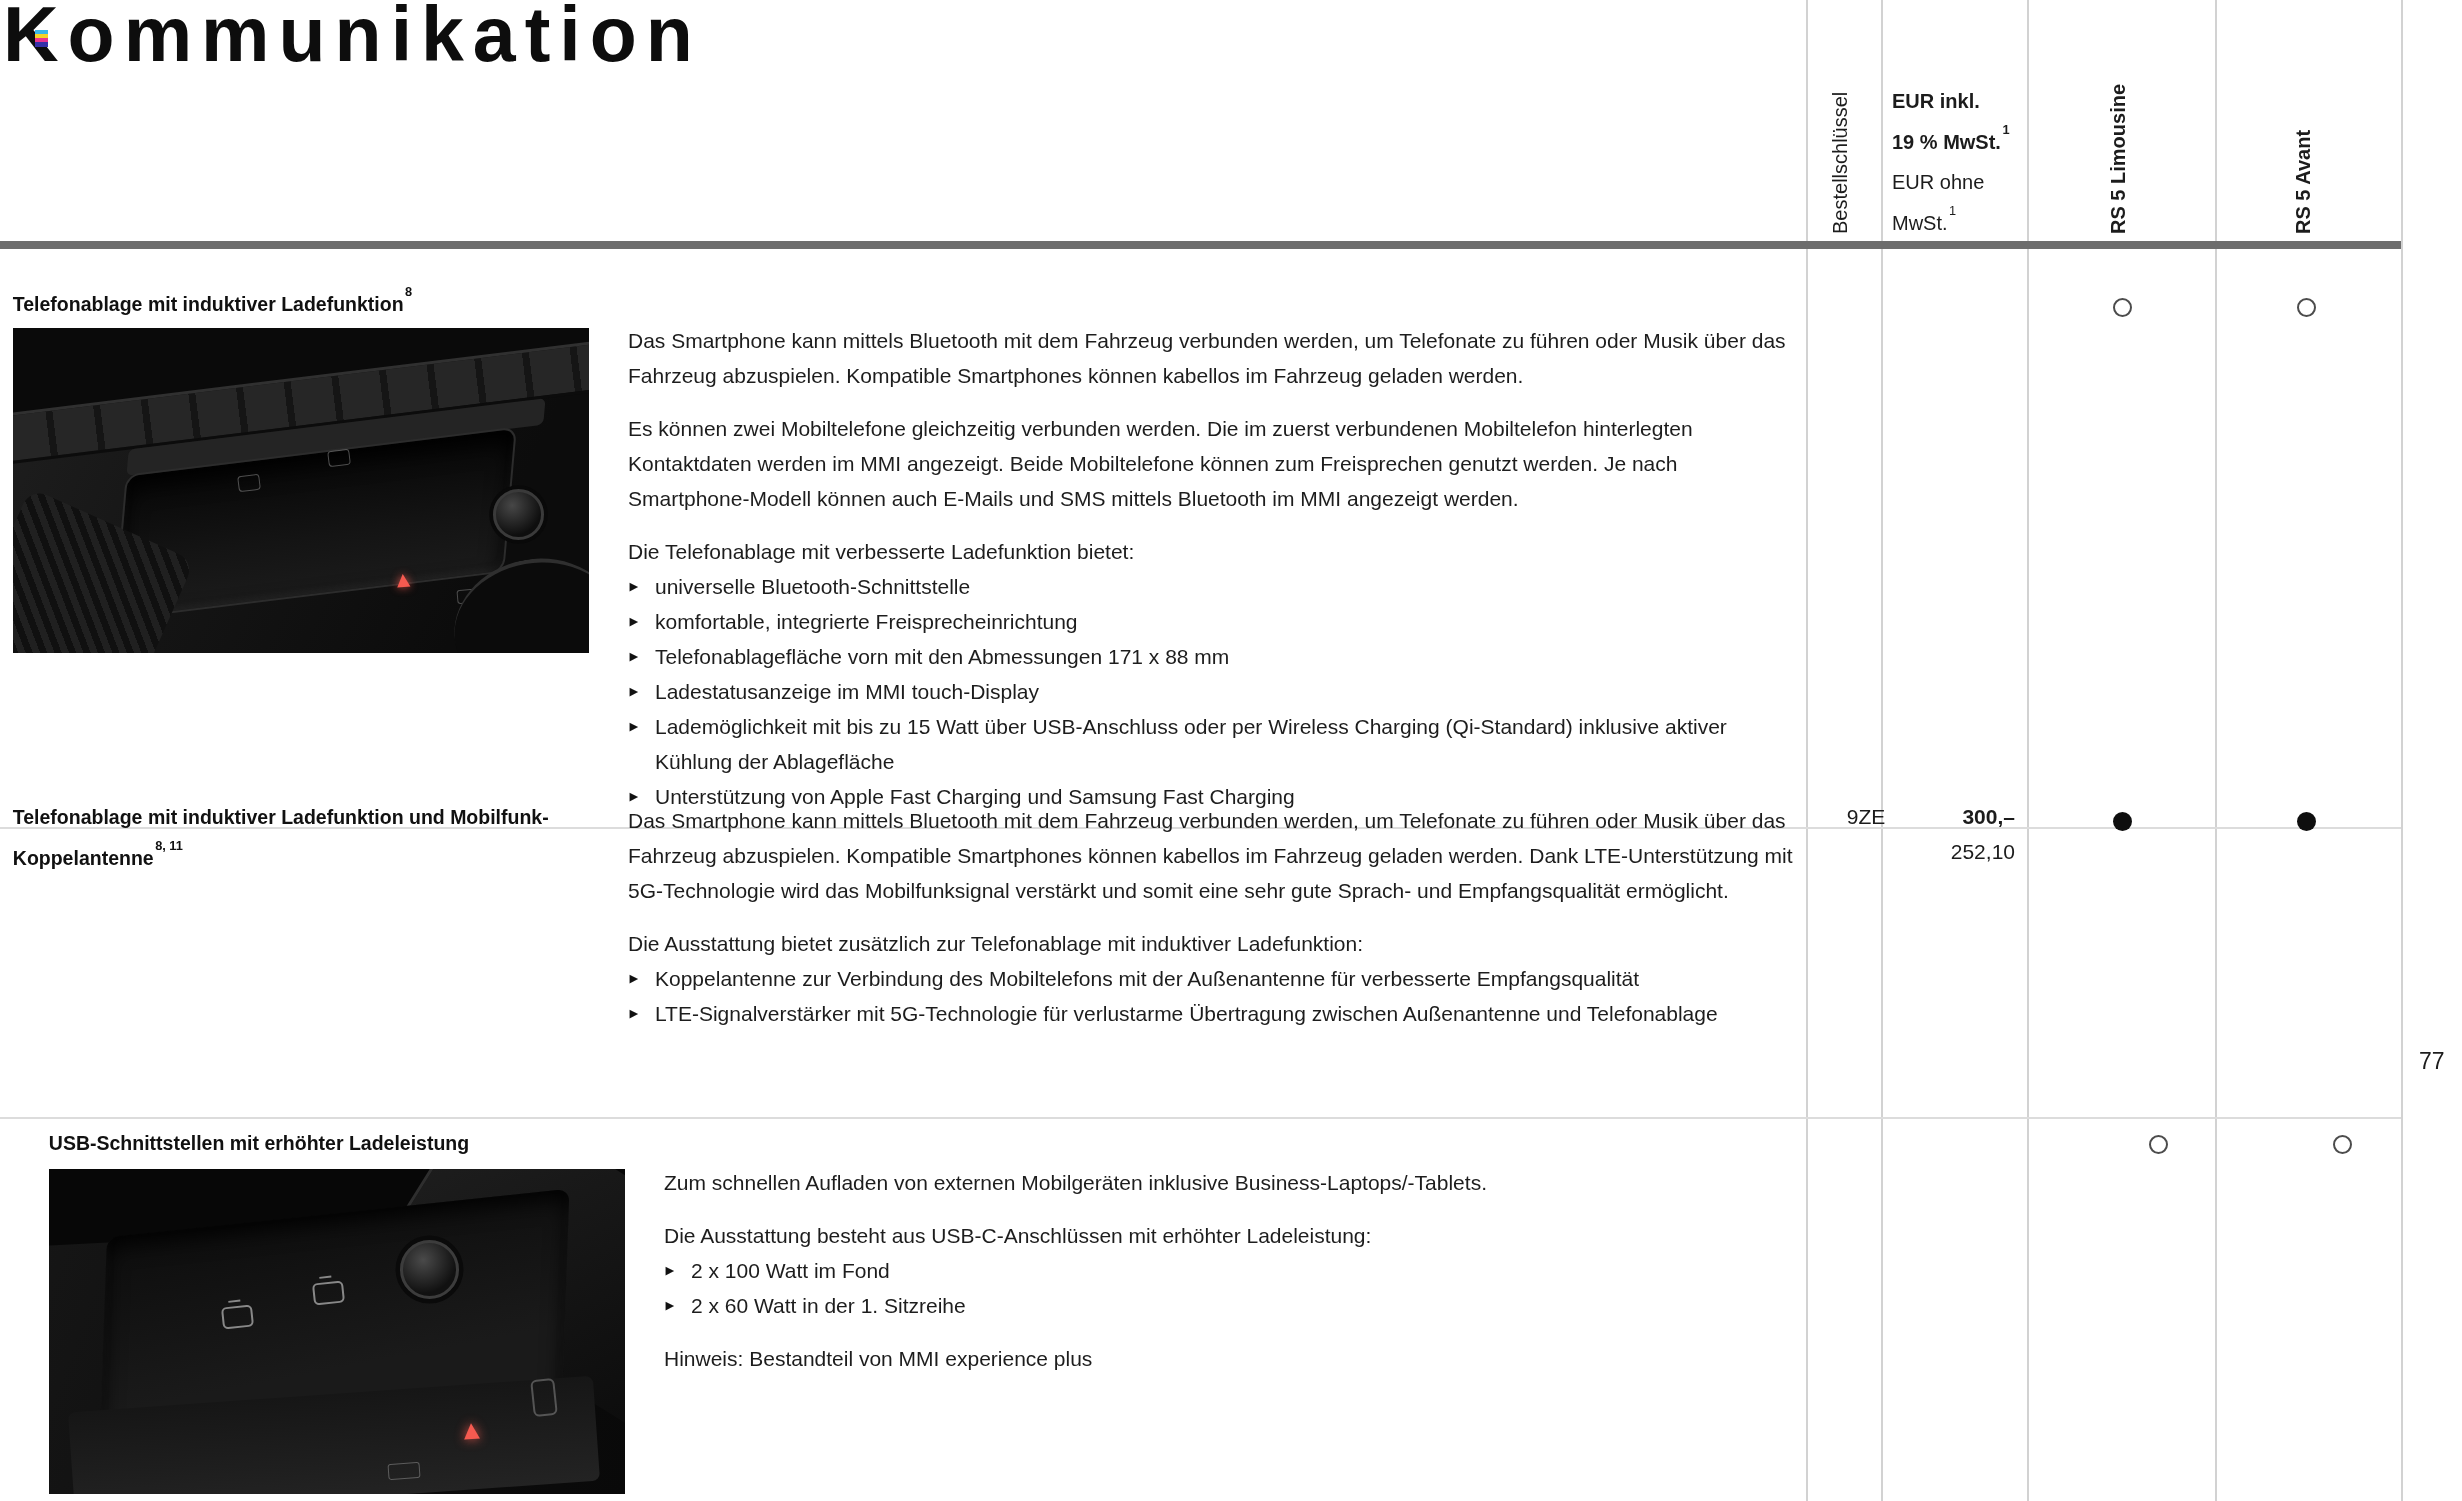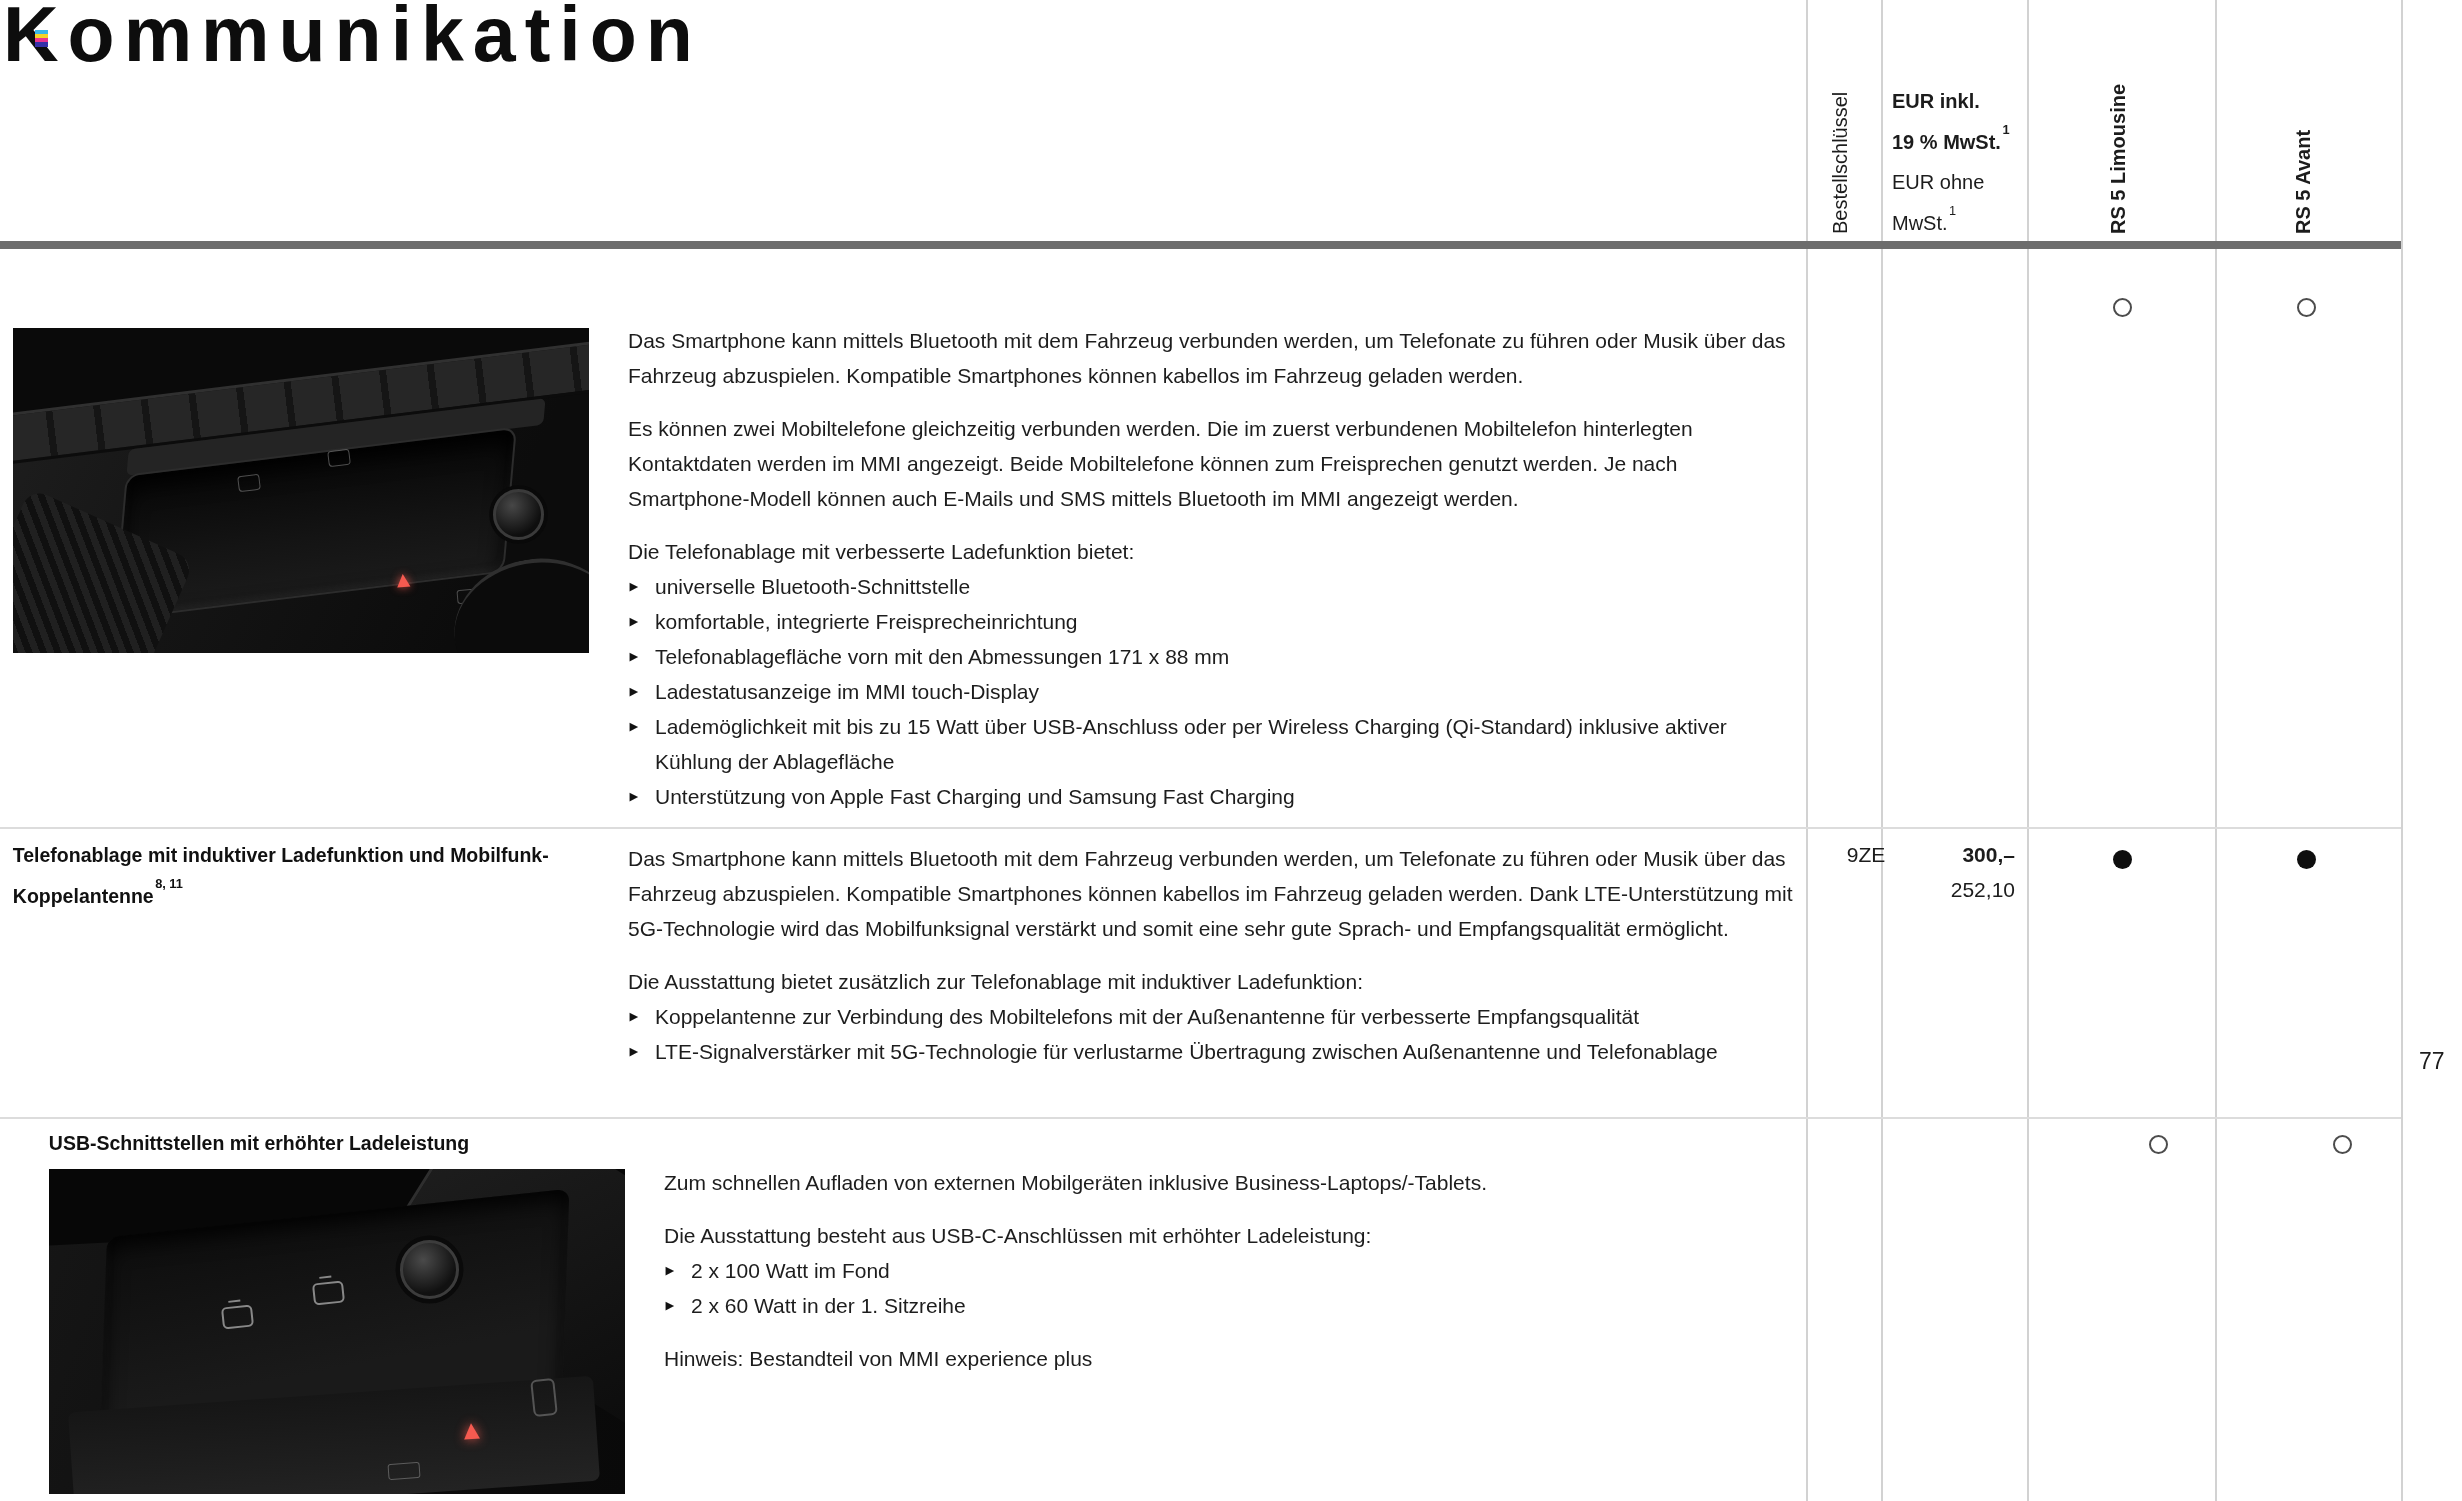--- a/index.html
+++ b/index.html
@@ -17,21 +17,21 @@
   .vlabel{position:absolute;writing-mode:vertical-rl;transform:rotate(180deg);
           height:225px;width:30px;top:9px;font-size:20px;color:#1c1c1c;white-space:nowrap;}
   .vlabel.bold{font-weight:bold;}
   .price-head{position:absolute;left:1892px;top:78px;font-size:20px;line-height:35px;width:132px;}
   .ph-line.bold{font-weight:bold;}
   sup{font-size:12.8px;position:relative;top:-6.8px;margin-left:1.5px;font-weight:inherit;letter-spacing:0;}
   .pagenum{position:absolute;left:2419px;top:1048px;font-size:23px;color:#1c1c1c;}
   
   .row{position:absolute;left:0;width:2462px;}
   #row-0{top:248px;height:579px;}
-  #row-1{top:827px;height:369px;}
+  #row-1{top:789px;height:369px;}
   #row-2{top:1118px;height:384px;margin-left:36px;}
   .row-title{position:absolute;left:12.8px;margin:0;font-size:19.5px;font-weight:bold;line-height:35px;color:#111;}
   .row-title div{white-space:nowrap;}
   #row-0 .row-title{top:33px;}
   #row-1 .row-title{top:10.5px;}
   #row-2 .row-title{top:7.5px;}
   .row-text{position:absolute;left:628px;width:1176px;font-size:21px;line-height:35px;color:#1d1d1d;}
   #row-0 .row-text{top:75px;}
   #row-1 .row-text{top:13.5px;}
   #row-2 .row-text{top:47px;}
@@ -128,20 +128,23 @@
     <div class="ph-line"><span>EUR ohne</span><sup></sup></div>
     <div class="ph-line"><span>MwSt.</span><sup>1</sup></div>
   </div>
 
   <div class="vlabel bold" style="left:2107px">RS 5 Limousine</div>
   <div class="vlabel bold" style="left:2292px">RS 5 Avant</div>
 
   <div class="pagenum">77</div>
 
   <section class="row" id="row-0">
+    <h2 class="row-title">
+        <div><span>Telefonablage mit induktiver Ladefunktion</span><sup>8</sup></div>
+      </h2>
     <div class="photo p1">
       <i class="p1-top"></i>
       <i class="p1-vent"></i>
       <i class="p1-lip"></i>
       <i class="p1-tray"></i>
       <i class="p1-icon a"></i>
       <i class="p1-icon b"></i>
       <i class="p1-knob"></i>
       <b class="p1-hazard">▲</b>
       <i class="p1-btn1"></i>

